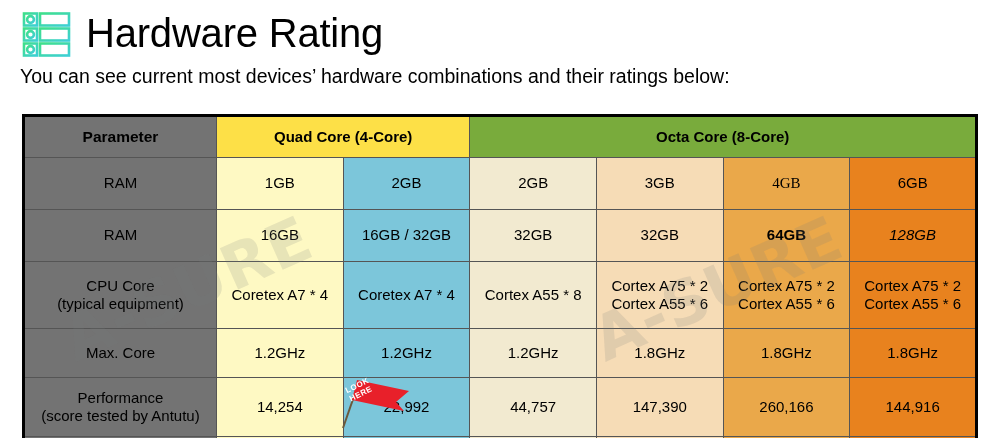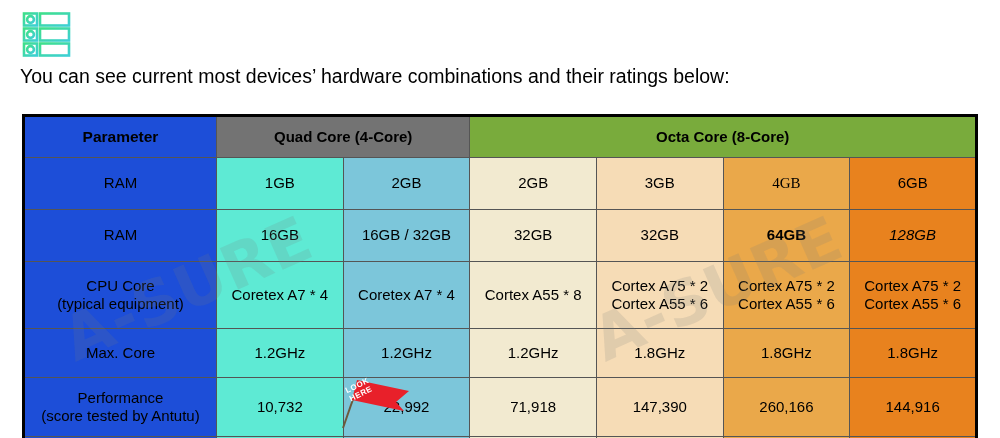--- a/index.html
+++ b/index.html
@@ -77,29 +77,29 @@
     text-align: center;
     vertical-align: middle;
     font-size: 15px;
     padding: 3px 4px;
     line-height: 1.22;
     position: relative;
   }
   td.param {
     text-align: left;
     padding-left: 11px;
-    background: #1d4ed8;
+    background: #737373;
     font-size: 15px;
   }
   td.param.head { font-weight: bold; font-size: 15.5px; }
 
-  .h-quad { background: #737373; font-weight: bold; font-size: 15.5px; }
+  .h-quad { background: #fde047; font-weight: bold; font-size: 15.5px; }
   .h-octa { background: #79ab3c; font-weight: bold; font-size: 15.5px; }
 
-  .c-blue-d  { background: #5eead4; }
+  .c-blue-d  { background: #fef9c3; }
   .c-blue-l  { background: #7cc6da; }
   .c-cream   { background: #f2ead0; }
   .c-peach   { background: #f6dcb6; }
   .c-amber   { background: #eaa84a; }
   .c-orange  { background: #e8821e; }
 
   .rating-row td { font-weight: bold; font-size: 15.5px; }
 
   
   .r-head td { height: 34px; }
@@ -149,20 +149,21 @@
         <rect x="18" y="2.5" width="29" height="12"></rect>
         <rect x="2" y="17.5" width="13" height="12"></rect>
         <circle cx="8.5" cy="23.5" r="3.4"></circle>
         <rect x="18" y="17.5" width="29" height="12"></rect>
         <rect x="2" y="32.5" width="13" height="12"></rect>
         <circle cx="8.5" cy="38.5" r="3.4"></circle>
         <rect x="18" y="32.5" width="29" height="12"></rect>
       </g>
     </svg>
   </span>
+  <h1 id="page-title">Hardware Rating</h1>
 </div>
 
 <div id="subtitle">You can see current most devices’ hardware combinations and their ratings below:</div>
 
 <div class="watermark" id="watermark-left">A-SURE</div>
 <div class="watermark" id="watermark-right">A-SURE</div>
 
 <div id="table-wrap">
   <table class="rating-table">
     <tbody id="table-body">
@@ -202,23 +203,23 @@
           <td class="param" style="width: 183px;">Max. Core</td>
           <td class="c-blue-d" style="width: 129px;">1.2GHz</td>
           <td class="c-blue-l" style="width: 129px;">1.2GHz</td>
           <td class="c-cream" style="width: 129px;">1.2GHz</td>
           <td class="c-peach" style="width: 129px;">1.8GHz</td>
           <td class="c-amber" style="width: 129px;">1.8GHz</td>
           <td class="c-orange" style="width: 129px;">1.8GHz</td>
         </tr>
         <tr class="r-perf">
           <td class="param" style="width: 183px;">Performance<br>(score tested by Antutu)</td>
-          <td class="c-blue-d" style="width: 129px;">10,732</td>
+          <td class="c-blue-d" style="width: 129px;">14,254</td>
           <td class="c-blue-l" style="width: 129px;">22,992</td>
-          <td class="c-cream" style="width: 129px;">71,918</td>
+          <td class="c-cream" style="width: 129px;">44,757</td>
           <td class="c-peach" style="width: 129px;">147,390</td>
           <td class="c-amber" style="width: 129px;">260,166</td>
           <td class="c-orange" style="width: 129px;">144,916</td>
         </tr>
         <tr class="r-rate rating-row">
           <td class="param" style="width: 183px;">Rating</td>
           <td class="c-blue-d" style="width: 129px;">D-, Lowest</td>
           <td class="c-blue-l" style="width: 129px;">D, Entry Level</td>
           <td class="c-cream" style="width: 129px;">C, Basic</td>
           <td class="c-peach" style="width: 129px;">B, Good</td>

